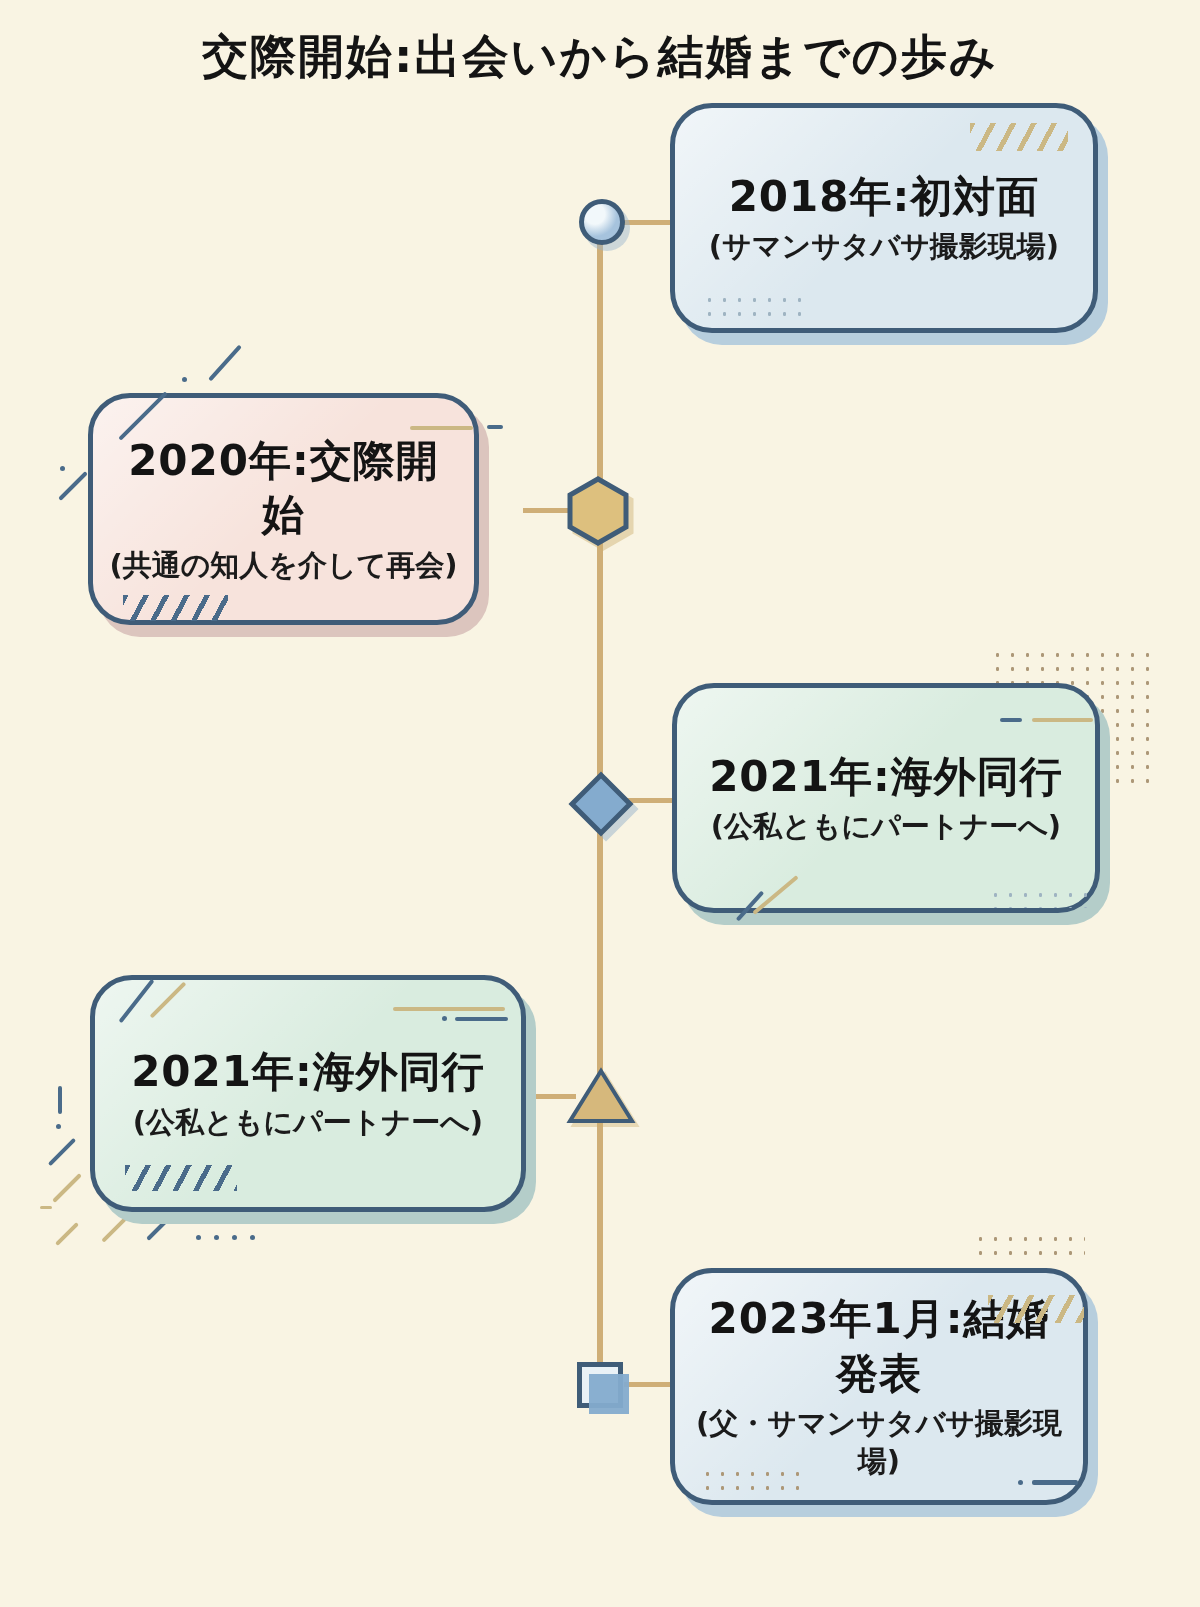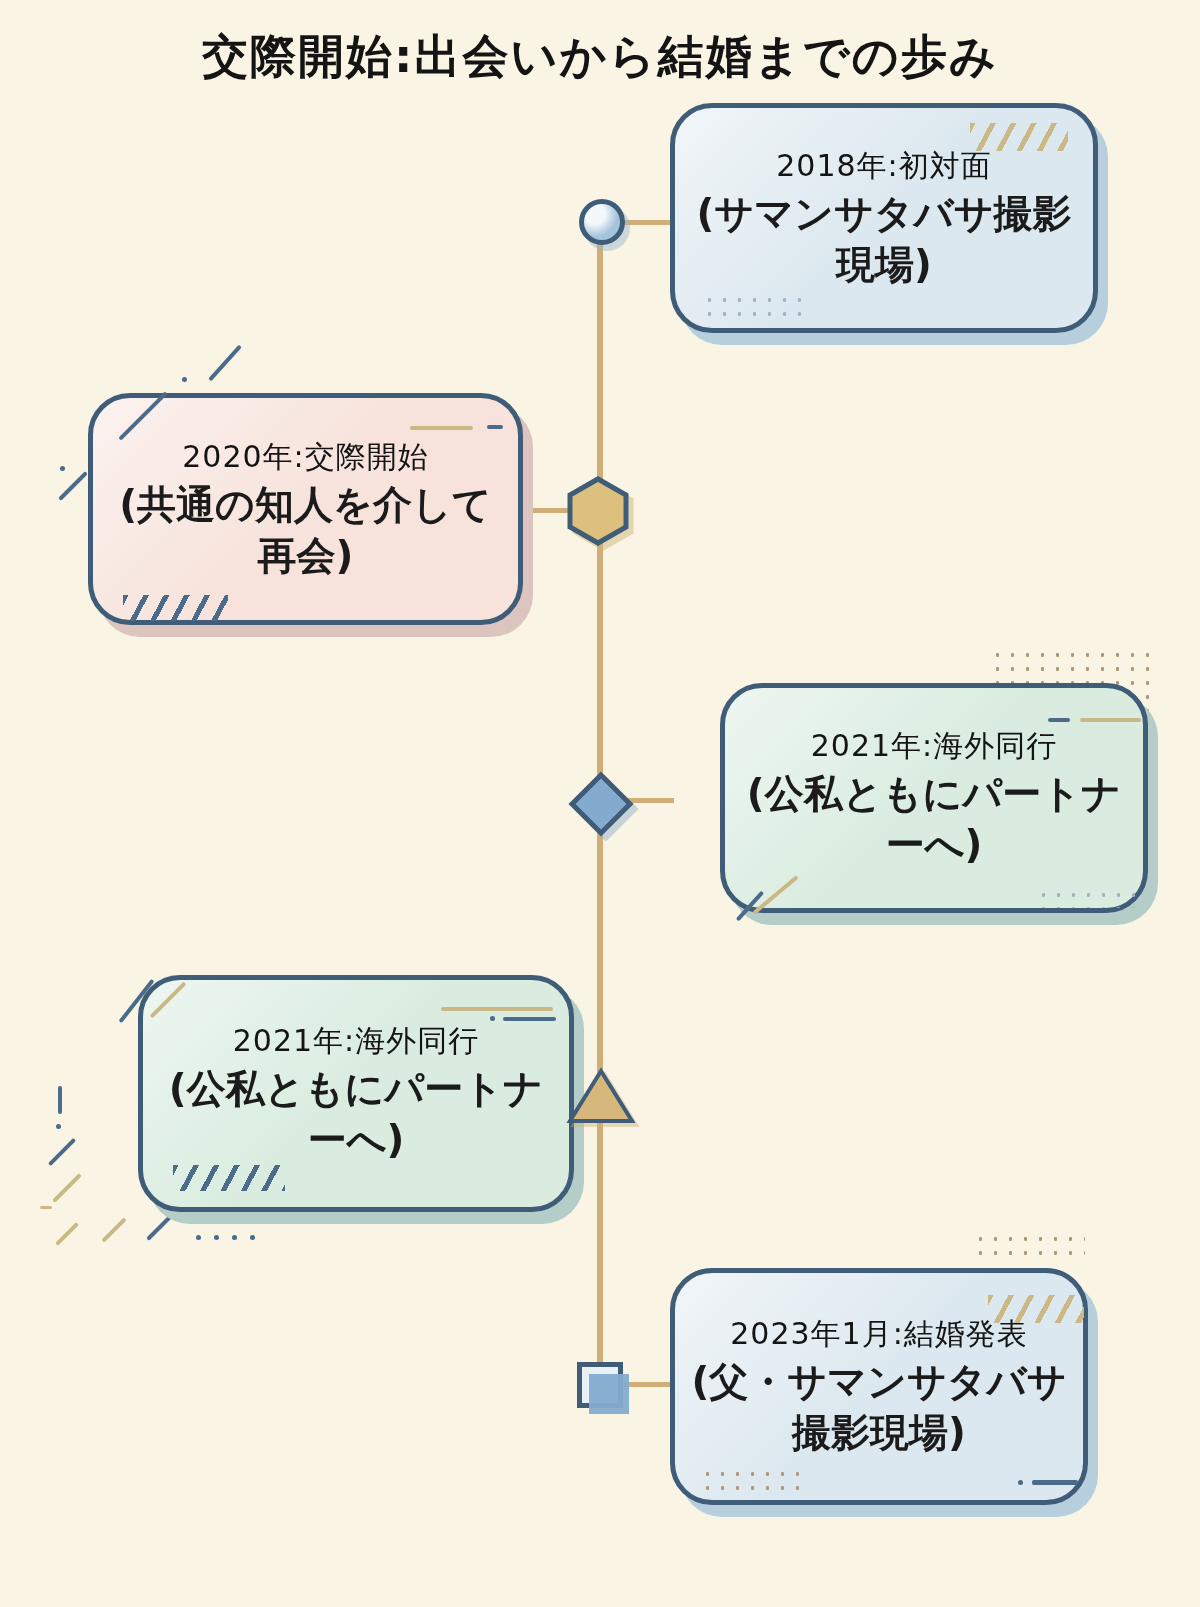--- a/index.html
+++ b/index.html
@@ -48,28 +48,28 @@
     position:absolute; z-index:3; border:5px solid var(--border_navy);
     border-radius:42px; box-sizing:border-box;
     display:flex; flex-direction:column; align-items:center; justify-content:center;
     text-align:center; padding:10px 14px;
   }
   .card-blue  { background: linear-gradient(135deg, rgba(255,255,255,.6), rgba(255,255,255,0) 50%), var(--card_blue);
                 box-shadow: 10px 12px 0 var(--shadow_blue); }
   .card-pink  { background: linear-gradient(135deg, rgba(255,255,255,.55), rgba(255,255,255,0) 50%), var(--card_pink);
                 box-shadow: 10px 12px 0 var(--shadow_pink); }
   .card-green { background: linear-gradient(135deg, rgba(255,255,255,.55), rgba(255,255,255,0) 50%), var(--card_green);
-                box-shadow: 10px 12px 0 var(--shadow_green); margin-left: 48px; }
+                box-shadow: 10px 12px 0 var(--shadow_green); }
   .card-1 { left:670px; top:103px;  width:428px; height:230px; }
-  .card-2 { left:88px;  top:393px;  width:435px; height:232px; }
+  .card-2 { left:88px;  top:393px;  width:391px; height:232px; }
   .card-3 { left:672px; top:683px;  width:428px; height:230px; }
   .card-4 { left:90px;  top:975px;  width:436px; height:237px; }
   .card-5 { left:670px; top:1268px; width:418px; height:237px; }
-  .card-heading { font-size:30px; font-weight:normal; color:#141414; line-height:1.3; letter-spacing:1px; }
-  .card-sub     { font-size:39px; font-weight:bold; color:#1b1b1b; line-height:1.3; margin-top:4px; }
+  .card-heading { font-size:42px; font-weight:bold; color:#141414; line-height:1.3; letter-spacing:1px; }
+  .card-sub     { font-size:29px; font-weight:bold; color:#1b1b1b; line-height:1.3; margin-top:4px; }
   
   .hatch { position:absolute; background-image:
       repeating-linear-gradient(118deg, var(--hc) 0 5px, transparent 5px 18px); }
   .hatch-tan  { --hc: var(--deco_tan); }
   .hatch-blue { --hc: var(--deco_blue); }
   .dots { position:absolute; background-image:
       radial-gradient(circle, var(--dc) 1.7px, transparent 2px);
       background-size:15px 14px; }
   .dots-tan  { --dc: var(--dot_tan); }
   .dots-blue { --dc: var(--dot_blue); }

